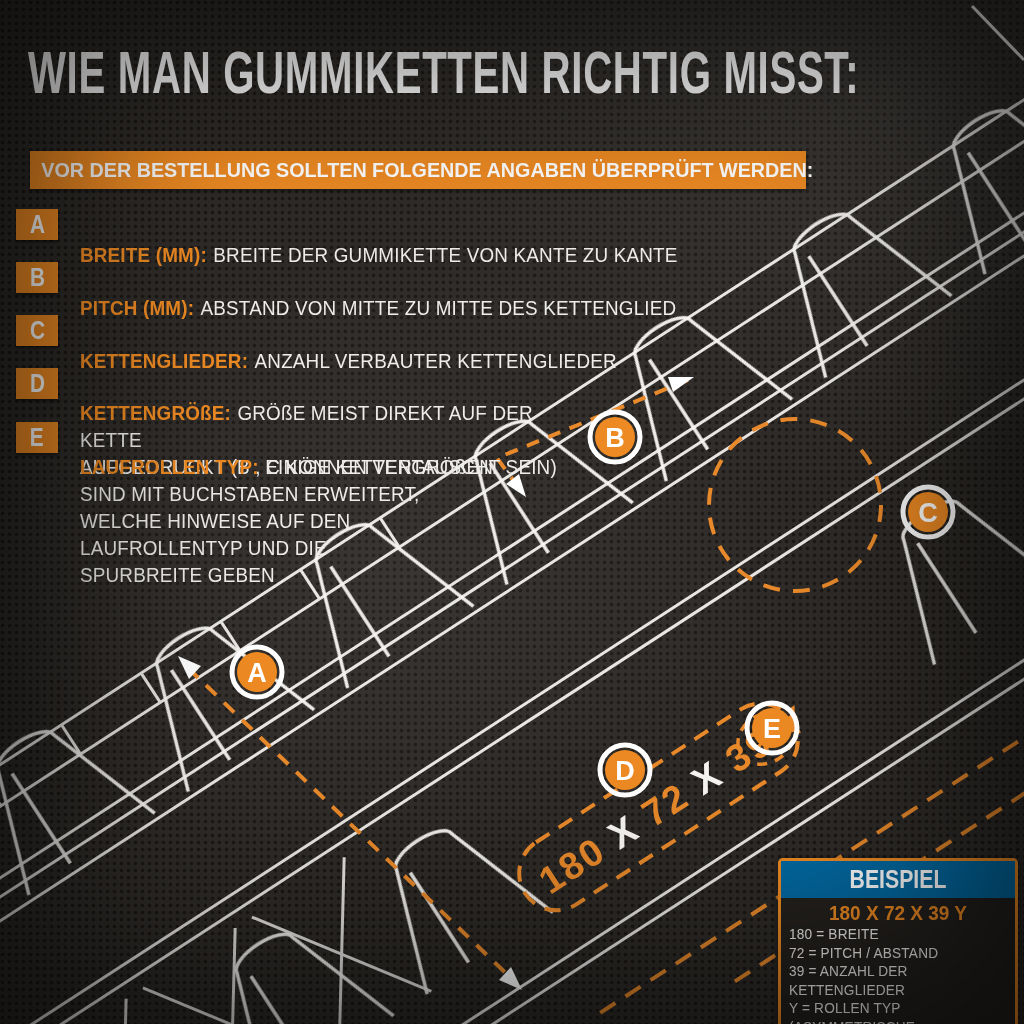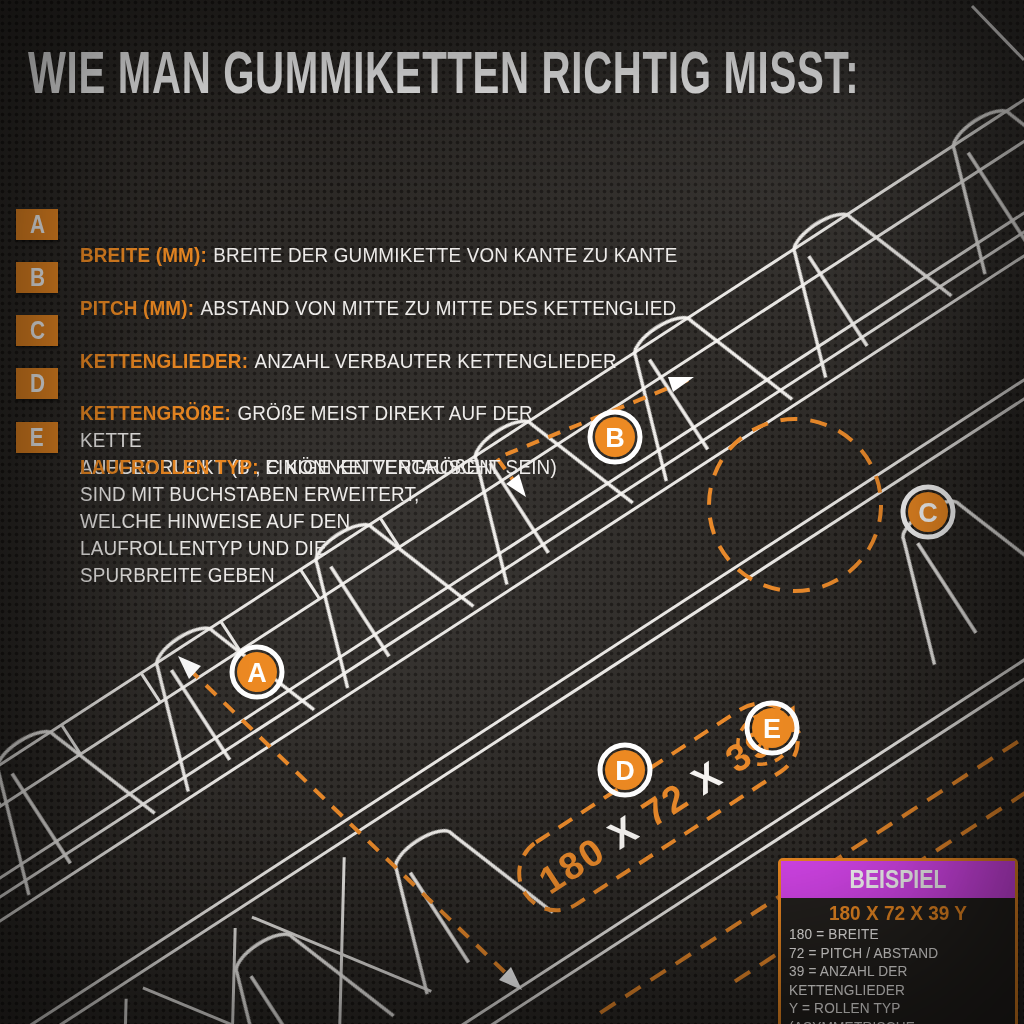--- a/index.html
+++ b/index.html
@@ -35,21 +35,21 @@
 
   .row-text{position:absolute;left:80px;color:#efedeb;font-size:20.5px;line-height:27px;
     white-space:pre-line;transform:scaleX(0.92);transform-origin:left top;letter-spacing:0.2px;}
   .row-text .lbl{color:#ED8A23;font-weight:700;margin-right:7px;}
   .text-a{top:214px;width:760px}.text-b{top:267px;width:760px}
   .text-c{top:320px;width:760px}.text-d{top:372px;width:560px}.text-e{top:426px;width:460px}
 
   .example-box{position:absolute;left:778px;top:858px;width:234px;z-index:3;
     border:3px solid #ED8A23;border-radius:5px;background:#24211e;
     box-shadow:0 3px 10px rgba(0,0,0,0.5);}
-  .example-header{background:#d946ef;height:37px;display:flex;align-items:center;justify-content:center;}
+  .example-header{background:#0369a1;height:37px;display:flex;align-items:center;justify-content:center;}
   .example-header span{color:#fff;font-weight:700;font-size:25px;display:inline-block;
     transform:scaleX(0.85);}
   .example-body{padding:4px 8px 7px 8px;}
   .example-code{color:#ED8A23;font-weight:700;font-size:20px;line-height:23px;text-align:center;
     transform:scaleX(0.95);transform-origin:center top;white-space:nowrap;}
   .example-lines{width:240px;transform:scaleX(0.88);transform-origin:left top;}
   .example-line{color:#f0eeec;font-size:15.5px;line-height:18.5px;letter-spacing:0.2px;}
 </style>
 </head>
 <body>
@@ -160,20 +160,23 @@
         <circle cx="772" cy="728" r="25" fill="none" stroke="#fff" stroke-width="5"></circle>
         <circle cx="772" cy="728" r="20" fill="#ED8A23"></circle>
         <text x="772" y="738" fill="#fff">E</text>
       </g>
     </g>
   </svg>
 
   <div class="content">
     <div class="title">WIE MAN GUMMIKETTEN RICHTIG MISST:</div>
 
+    <div class="subtitle-bar">
+      <span>VOR DER BESTELLUNG SOLLTEN FOLGENDE ANGABEN ÜBERPRÜFT WERDEN:</span>
+    </div>
 
     <div class="letter-chip chip-a">
       <span>A</span>
       </div>
     <div class="letter-chip chip-b">
       <span>B</span>
       </div>
     <div class="letter-chip chip-c">
       <span>C</span>
       </div>

